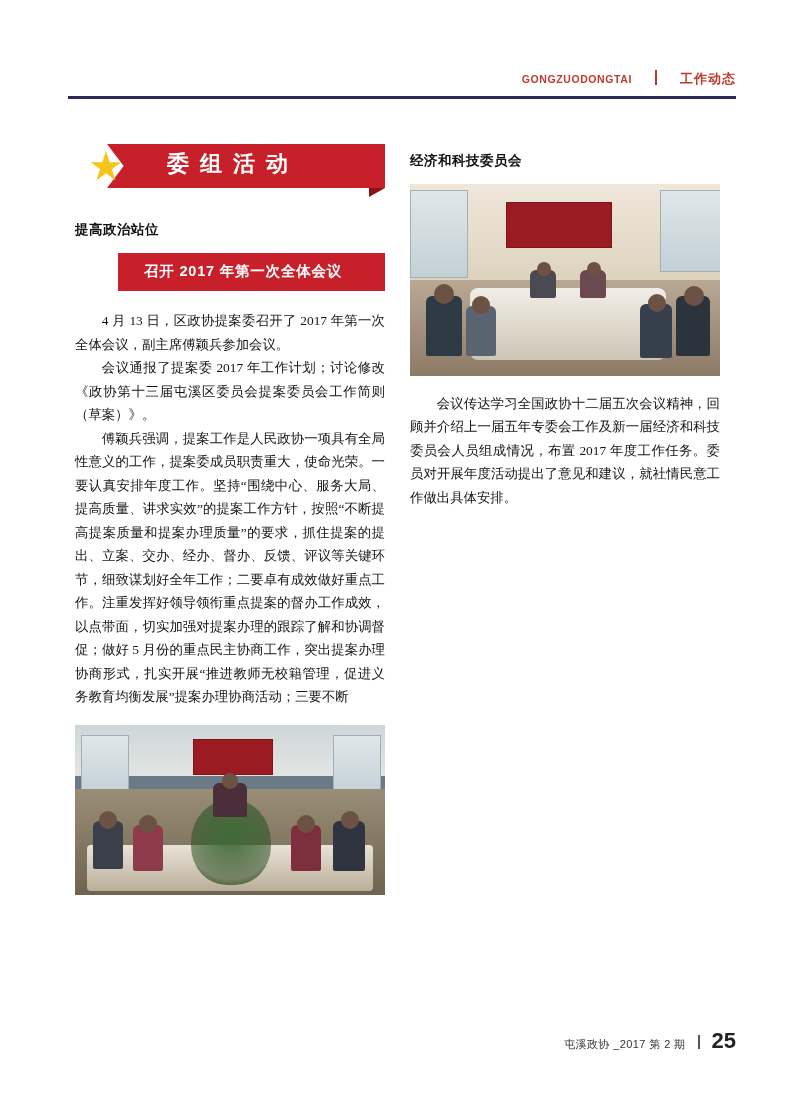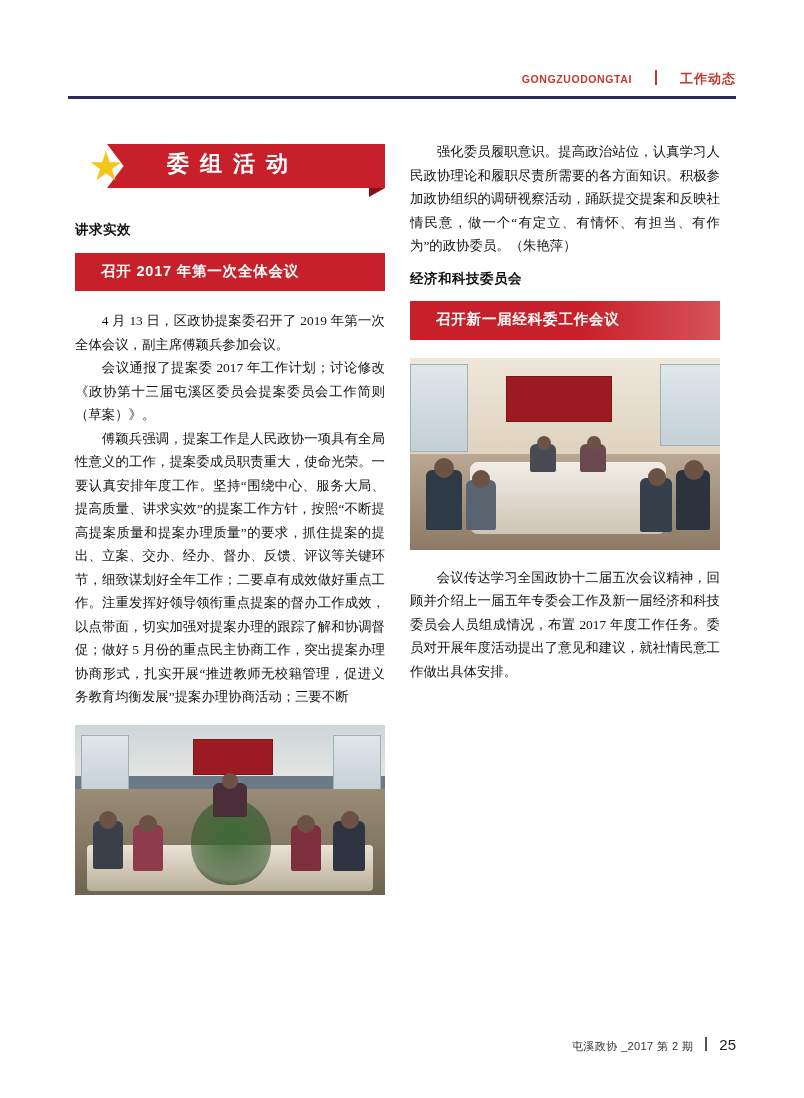--- a/index.html
+++ b/index.html
@@ -135,20 +135,21 @@
   
   .redbar {
     background: #c8202b;
     color: #fff;
     font-family: "Liberation Sans", sans-serif;
     font-weight: 700;
     font-size: 14.5px;
     letter-spacing: 0.8px;
     padding: 7px 0 8px 26px;
     margin-bottom: 18px;
+    margin-left: 43px;
   }
   .redbar.gradient {
     background: linear-gradient(90deg, #c8202b 0%, #c8202b 55%, #d6535a 100%);
   }
 
   p.body {
     margin: 0;
     text-indent: 2em;
   }
 
@@ -220,22 +221,22 @@
     align-items: baseline;
     gap: 12px;
     font-family: "Liberation Sans", sans-serif;
   }
   .footer-text {
     font-size: 11px;
     color: #333;
     letter-spacing: 0.4px;
   }
   .footer-page {
-    font-size: 15px;
-    font-weight: 400;
+    font-size: 22px;
+    font-weight: 700;
     color: #222;
   }
   .footer-bar {
     display: inline-block;
     width: 2px;
     height: 14px;
     background: #555;
     position: relative;
     top: 1px;
   }
@@ -254,25 +255,25 @@
 
   <div class="col col-left">
 
     <div class="banner">
       <div class="banner-ribbon"></div>
       <div class="banner-tail"></div>
       <div class="star">★</div>
       <div class="banner-text">委组活动</div>
     </div>
 
-    <div class="sec-head">讲求实效</div>
+    <div class="sec-head">提高政治站位</div>
 
     <div class="redbar">召开 2017 年第一次全体会议</div>
 
-    <p class="body">4 月 13 日，区政协提案委召开了 2019 年第一次全体会议，副主席傅颖兵参加会议。</p>
+    <p class="body">4 月 13 日，区政协提案委召开了 2017 年第一次全体会议，副主席傅颖兵参加会议。</p>
     <p class="body">会议通报了提案委 2017 年工作计划；讨论修改《政协第十三届屯溪区委员会提案委员会工作简则（草案）》。</p>
     <p class="body">傅颖兵强调，提案工作是人民政协一项具有全局性意义的工作，提案委成员职责重大，使命光荣。一要认真安排年度工作。坚持“围绕中心、服务大局、提高质量、讲求实效”的提案工作方针，按照“不断提高提案质量和提案办理质量”的要求，抓住提案的提出、立案、交办、经办、督办、反馈、评议等关键环节，细致谋划好全年工作；二要卓有成效做好重点工作。注重发挥好领导领衔重点提案的督办工作成效，以点带面，切实加强对提案办理的跟踪了解和协调督促；做好 5 月份的重点民主协商工作，突出提案办理协商形式，扎实开展“推进教师无校籍管理，促进义务教育均衡发展”提案办理协商活动；三要不断</p>
 
     <div class="photo photo-left">
       <div class="ph-wall2" style="height:30%"></div>
       <div class="ph-banner" style="left:118px; top:14px; width:78px; height:34px;"></div>
       <div class="ph-window" style="left:6px; top:10px; width:46px; height:58px;"></div>
       <div class="ph-window" style="left:258px; top:10px; width:46px; height:58px;"></div>
       <div class="ph-floor" style="height:62%; background:linear-gradient(180deg,#9a8d78 0%,#6f6450 100%);"></div>
       <div class="ph-table" style="left:12px; top:120px; width:286px; height:46px; background:linear-gradient(180deg,#e9e3d6 0%,#b9ae99 100%);"></div>
@@ -286,25 +287,23 @@
       <div class="ph-person" style="left:258px; top:96px; width:32px; height:50px; background:#2f3540;"></div>
       <div class="ph-head" style="left:266px; top:86px; width:18px; height:18px;"></div>
       <div class="ph-person" style="left:138px; top:58px; width:34px; height:34px; background:#4a2f3a;"></div>
       <div class="ph-head" style="left:147px; top:48px; width:16px; height:16px;"></div>
     </div>
 
   </div>
 
   <div class="col col-right">
 
-    <p class="body">强化委员履职意识。提高政治站位，认真学习人民政协理论和履职尽责所需要的各方面知识。积极参加政协组织的调研视察活动，踊跃提交提案和反映社情民意，做一个“有定立、有情怀、有担当、有作为”的政协委员。（朱艳萍）</p>
 
     <div class="sec-head" style="margin-top:9px;">经济和科技委员会</div>
 
-    <div class="redbar gradient">召开新一届经科委工作会议</div>
 
     <div class="photo photo-right">
       <div class="ph-wall" style="height:52%; background:linear-gradient(180deg,#efe7da 0%,#ded2be 100%);"></div>
       <div class="ph-banner" style="left:96px; top:18px; width:104px; height:44px;"></div>
       <div class="ph-window" style="left:0px; top:6px; width:56px; height:86px;"></div>
       <div class="ph-window" style="left:250px; top:6px; width:60px; height:80px;"></div>
       <div class="ph-floor" style="height:50%; background:linear-gradient(180deg,#a79madd 0%,#6d6254 100%);"></div>
       <div class="ph-table" style="left:60px; top:104px; width:196px; height:72px; background:linear-gradient(180deg,#f2eee6 0%,#cdc5b4 100%); border-radius:8px;"></div>
       <div class="ph-person" style="left:16px; top:112px; width:36px; height:60px; background:#2e3a46;"></div>
       <div class="ph-head" style="left:24px; top:100px; width:20px; height:20px;"></div>

